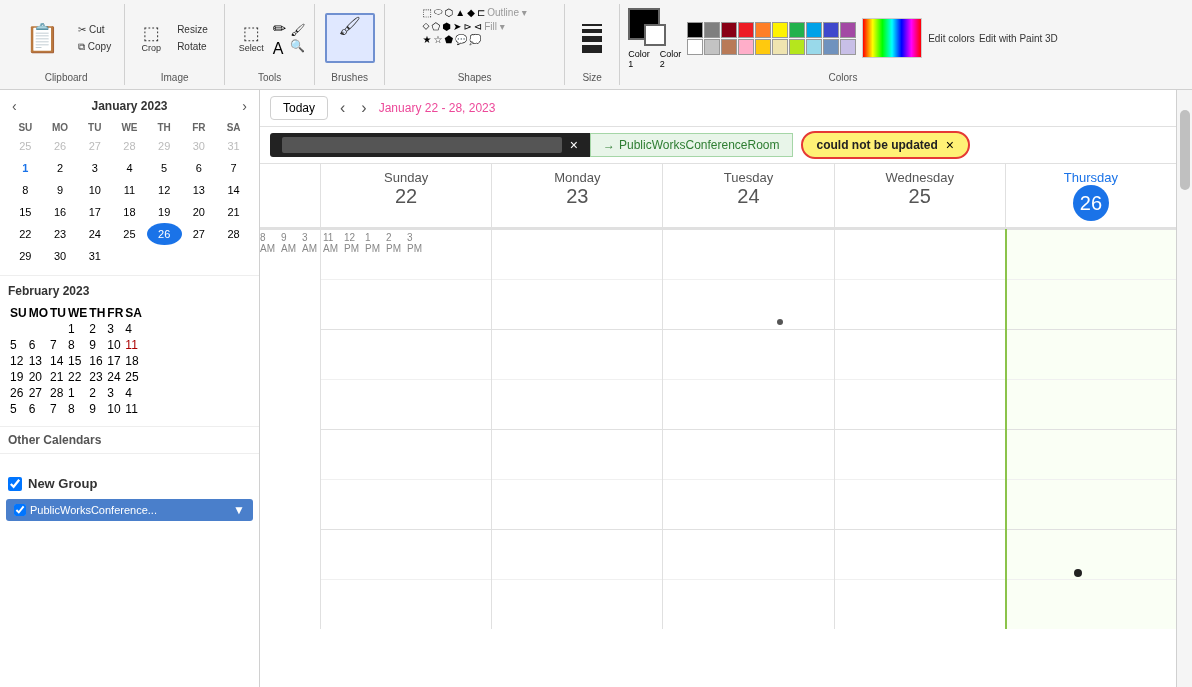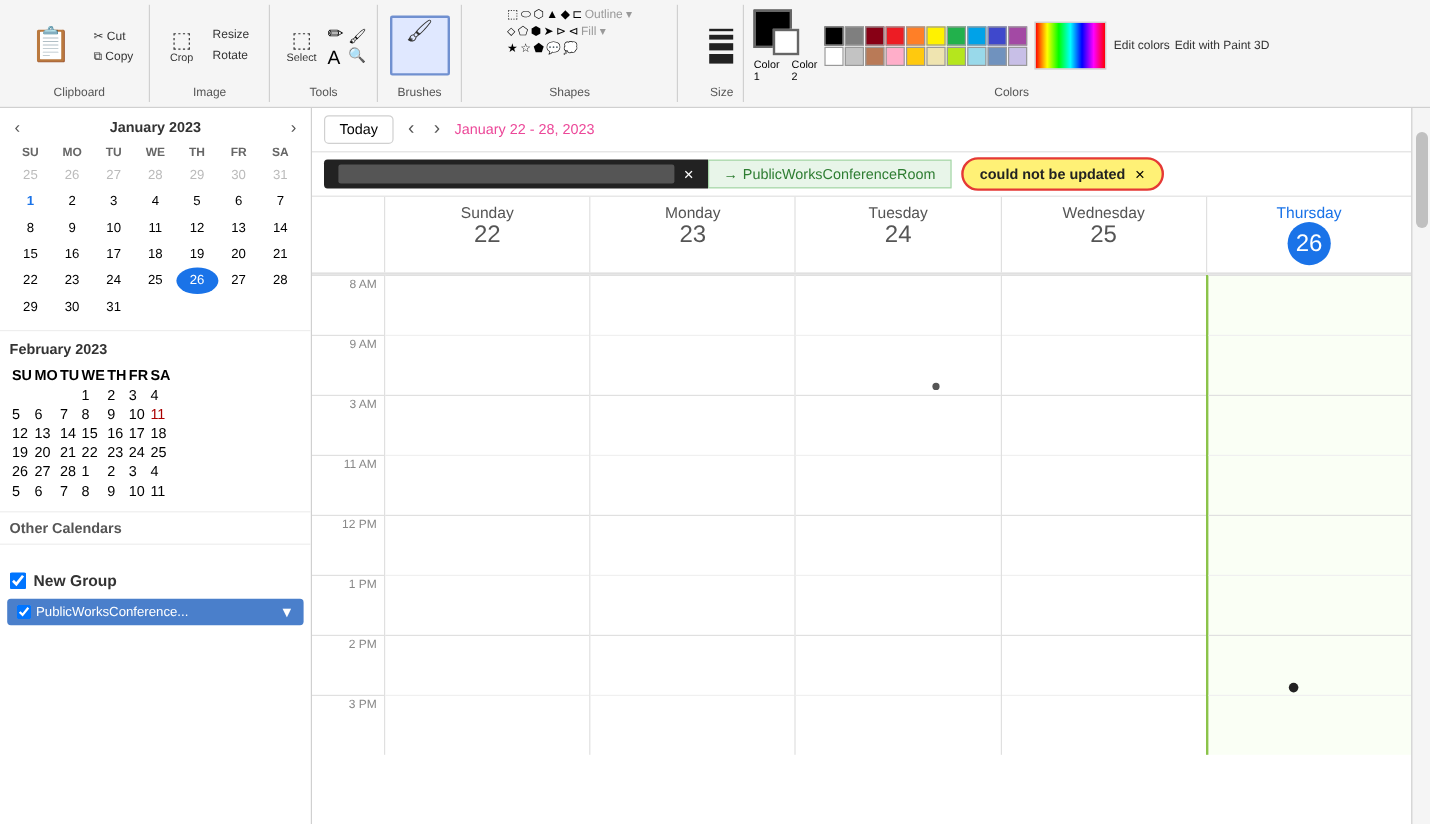--- a/index.html
+++ b/index.html
@@ -55,21 +55,21 @@
 
     
     .week-view { flex: 1; overflow-y: auto; }
     .week-header-row { display: grid; grid-template-columns: 60px repeat(5, 1fr); border-bottom: 2px solid #e0e0e0; position: sticky; top: 0; background: #fff; z-index: 10; }
     .week-time-header { width: 60px; }
     .week-day-header { text-align: center; padding: 6px 4px; border-left: 1px solid #e0e0e0; font-size: 13px; color: #555; }
     .week-day-header.thursday { color: #1a73e8; }
     .week-day-number { font-size: 20px; font-weight: 300; }
     .week-day-number.today-num { background: #1a73e8; color: white; border-radius: 50%; width: 36px; height: 36px; display: flex; align-items: center; justify-content: center; margin: 0 auto; }
     .week-grid { display: grid; grid-template-columns: 60px repeat(5, 1fr); }
-    .time-col { display: flex; flex-direction: column; }
+    .time-col { display: flex; flex-direction: row; }
     .time-slot { height: 50px; display: flex; align-items: flex-start; justify-content: flex-end; padding-right: 6px; padding-top: 2px; font-size: 10px; color: #888; border-top: 1px solid #e0e0e0; }
     .day-col { border-left: 1px solid #e0e0e0; position: relative; }
     .hour-cell { height: 50px; border-top: 1px solid #e0e0e0; }
     .hour-cell:nth-child(2n) { border-top: 1px solid #f0f0f0; }
     
     .scrollbar-area { width: 16px; background: #f5f5f5; border-left: 1px solid #d0d0d0; position: relative; }
     .scrollbar-thumb { width: 10px; background: #c0c0c0; border-radius: 5px; height: 80px; position: absolute; top: 20px; left: 3px; cursor: pointer; }
   </style>
 </head>
 <body>
@@ -156,21 +156,21 @@
         <span style="font-size:10px;">★</span>
         <span style="font-size:10px;">☆</span>
         <span style="font-size:10px;">⬟</span>
         <span style="font-size:10px;">💬</span>
         <span style="font-size:10px;">💭</span>
       </div>
     </div>
     <div class="toolbar-group-label">Shapes</div>
   </div>
 
-  <div class="toolbar-group" style="min-width:55px;align-items:flex-end;">
+  <div class="toolbar-group" style="min-width:55px;">
     <div style="flex:1; display:flex; flex-direction:column; align-items:center; justify-content:center; gap:3px;">
       <div style="width:20px;height:2px;background:#222;"></div>
       <div style="width:20px;height:4px;background:#222;"></div>
       <div style="width:20px;height:6px;background:#222;"></div>
       <div style="width:20px;height:8px;background:#222;"></div>
     </div>
     <div class="toolbar-group-label">Size</div>
   </div>
 
   <div class="toolbar-group" style="min-width:300px; border-right:none;">

